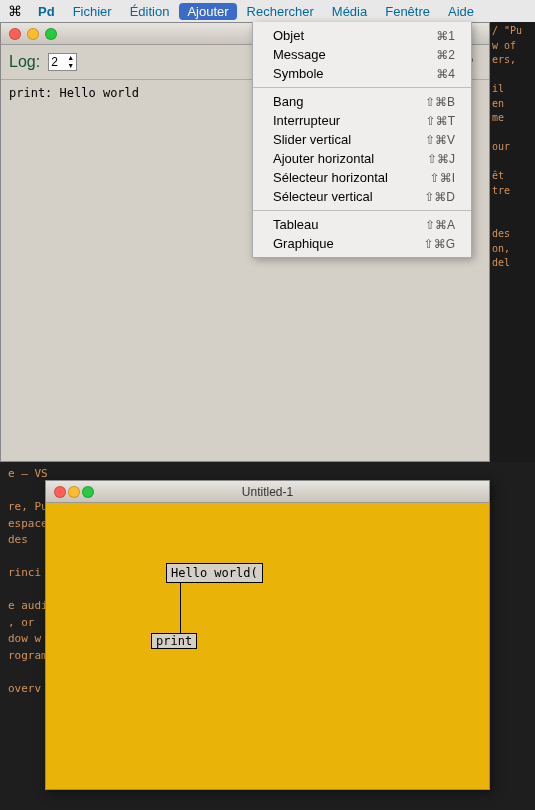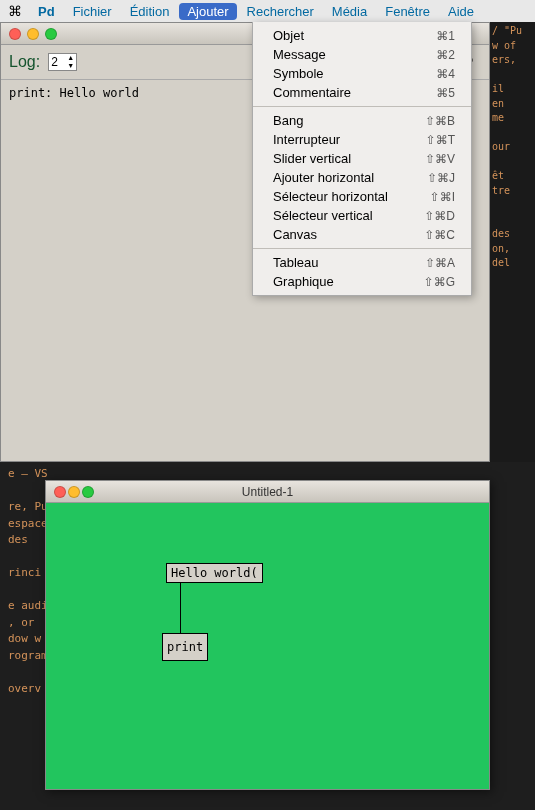--- a/index.html
+++ b/index.html
@@ -205,21 +205,21 @@
     }
     .untitled-title {
       position: absolute;
       left: 50%;
       transform: translateX(-50%);
       font-size: 12px;
       color: #333;
       font-weight: 500;
     }
     .untitled-body {
-      background: #22c55e;
+      background: #eab308;
       width: 100%;
       height: calc(100% - 22px);
       position: relative;
     }
 
     
     .pd-object {
       position: absolute;
       border: 1px solid #000;
       background: #d4d0c8;
@@ -306,24 +306,20 @@
     <span class="menu-shortcut">⌘1</span>
   </div>
   <div class="menu-item">
     <span>Message</span>
     <span class="menu-shortcut">⌘2</span>
   </div>
   <div class="menu-item">
     <span>Symbole</span>
     <span class="menu-shortcut">⌘4</span>
   </div>
-  <div class="menu-item">
-    <span>Commentaire</span>
-    <span class="menu-shortcut">⌘5</span>
-  </div>
 
   <div class="menu-separator"></div>
 
   <div class="menu-item">
     <span>Bang</span>
     <span class="menu-shortcut">⇧⌘B</span>
   </div>
   <div class="menu-item">
     <span>Interrupteur</span>
     <span class="menu-shortcut">⇧⌘T</span>
@@ -336,24 +332,20 @@
     <span>Ajouter horizontal</span>
     <span class="menu-shortcut">⇧⌘J</span>
   </div>
   <div class="menu-item">
     <span>Sélecteur horizontal</span>
     <span class="menu-shortcut">⇧⌘I</span>
   </div>
   <div class="menu-item">
     <span>Sélecteur vertical</span>
     <span class="menu-shortcut">⇧⌘D</span>
-  </div>
-  <div class="menu-item">
-    <span>Canvas</span>
-    <span class="menu-shortcut">⇧⌘C</span>
   </div>
 
   <div class="menu-separator"></div>
 
   <div class="menu-item">
     <span>Tableau</span>
     <span class="menu-shortcut">⇧⌘A</span>
   </div>
   <div class="menu-item">
     <span>Graphique</span>
@@ -390,17 +382,17 @@
     <span class="untitled-title">Untitled-1</span>
   </div>
   <div class="untitled-body">
 
     <div class="pd-object message" style="top: 60px; left: 120px; position:absolute; font-family:monospace; font-size:12px; background:#d4d0c8; border:1px solid #000; padding:2px 4px;">
       <span>Hello world(</span>
     </div>
 
     <div style="position:absolute; left:134px; top:80px; width:1px; height:50px; background:#000;"></div>
 
-    <div class="pd-object" style="top: 130px; left: 116px; position:absolute; font-family:monospace; font-size:12px; background:#d4d0c8; border:1px solid #000; padding:6px 4px;">
+    <div class="pd-object" style="top: 130px; left: 105px; position:absolute; font-family:monospace; font-size:12px; background:#d4d0c8; border:1px solid #000; padding:0 4px;">
       <span>print</span>
     </div>
   </div>
 </div>
 
 </body></html>

